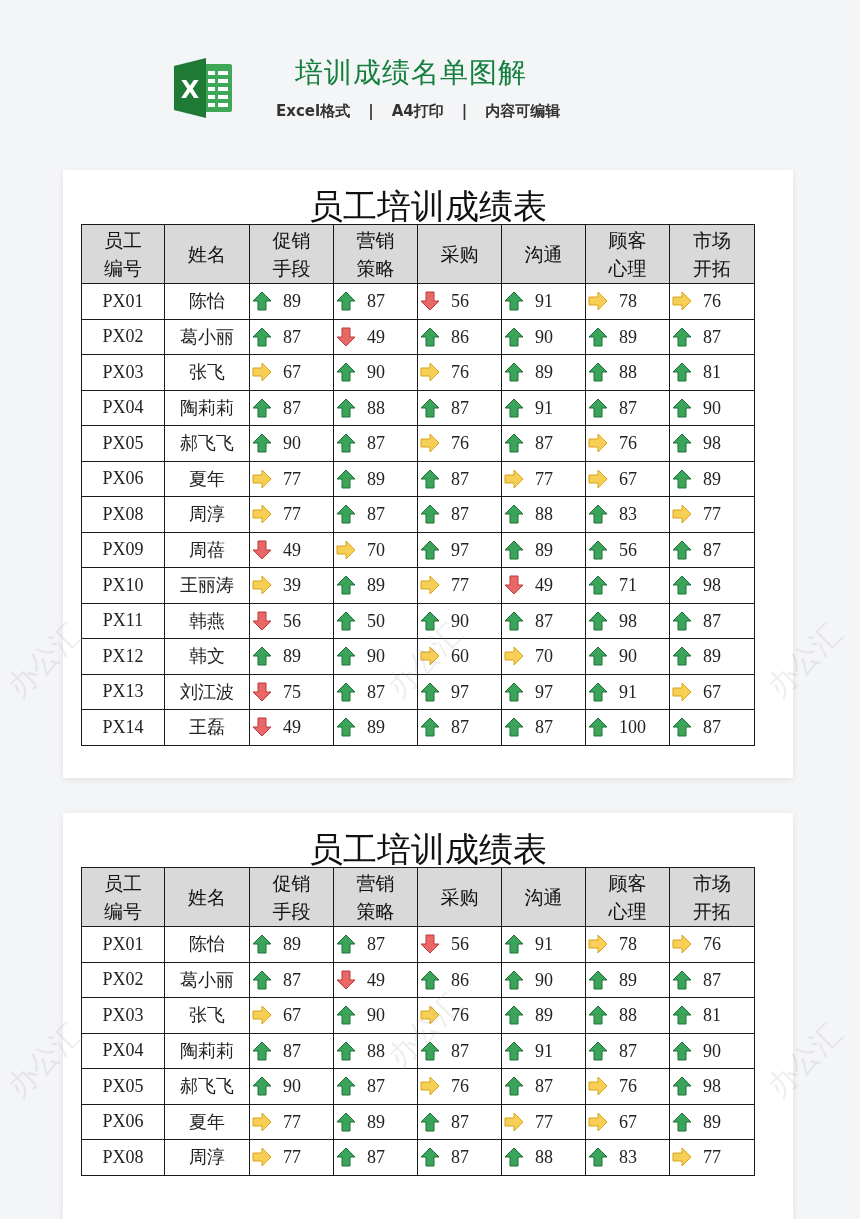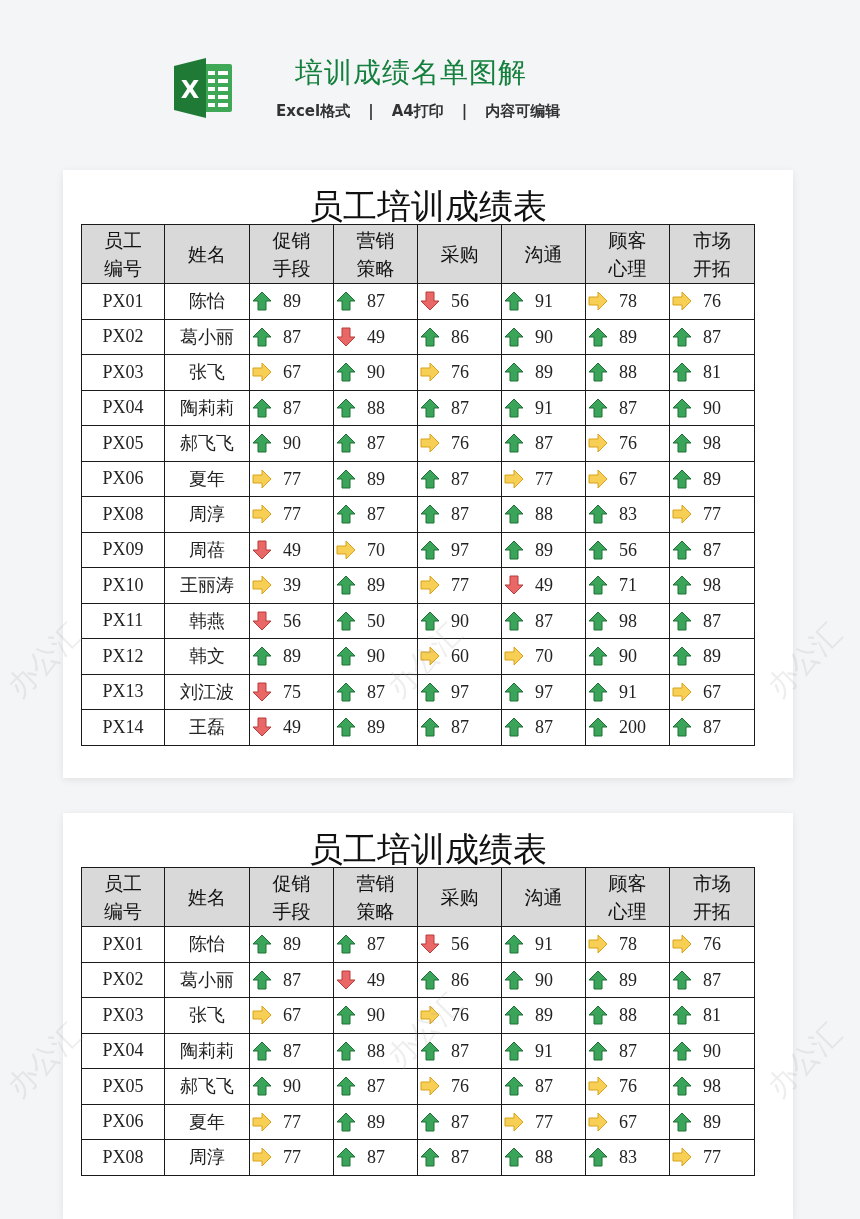--- a/index.html
+++ b/index.html
@@ -416,21 +416,21 @@
                 <polygon points="10,1 19,10 14,10 14,19 6,19 6,10 1,10" fill="#3aa55a" stroke="#1f6e35" stroke-width="1"></polygon>
               </svg></span><span class="val">89</span></td>
           <td class="score-cell"><span><svg class="ico" viewBox="0 0 20 20">
                 <polygon points="10,1 19,10 14,10 14,19 6,19 6,10 1,10" fill="#3aa55a" stroke="#1f6e35" stroke-width="1"></polygon>
               </svg></span><span class="val">87</span></td>
           <td class="score-cell"><span><svg class="ico" viewBox="0 0 20 20">
                 <polygon points="10,1 19,10 14,10 14,19 6,19 6,10 1,10" fill="#3aa55a" stroke="#1f6e35" stroke-width="1"></polygon>
               </svg></span><span class="val">87</span></td>
           <td class="score-cell"><span><svg class="ico" viewBox="0 0 20 20">
                 <polygon points="10,1 19,10 14,10 14,19 6,19 6,10 1,10" fill="#3aa55a" stroke="#1f6e35" stroke-width="1"></polygon>
-              </svg></span><span class="val">200</span></td>
+              </svg></span><span class="val">100</span></td>
           <td class="score-cell"><span><svg class="ico" viewBox="0 0 20 20">
                 <polygon points="10,1 19,10 14,10 14,19 6,19 6,10 1,10" fill="#3aa55a" stroke="#1f6e35" stroke-width="1"></polygon>
               </svg></span><span class="val">87</span></td>
         </tr>
       </tbody>
     </table>
 </div>
 
 <div class="page page2">
   <div class="sheet-title">员工培训成绩表</div>

